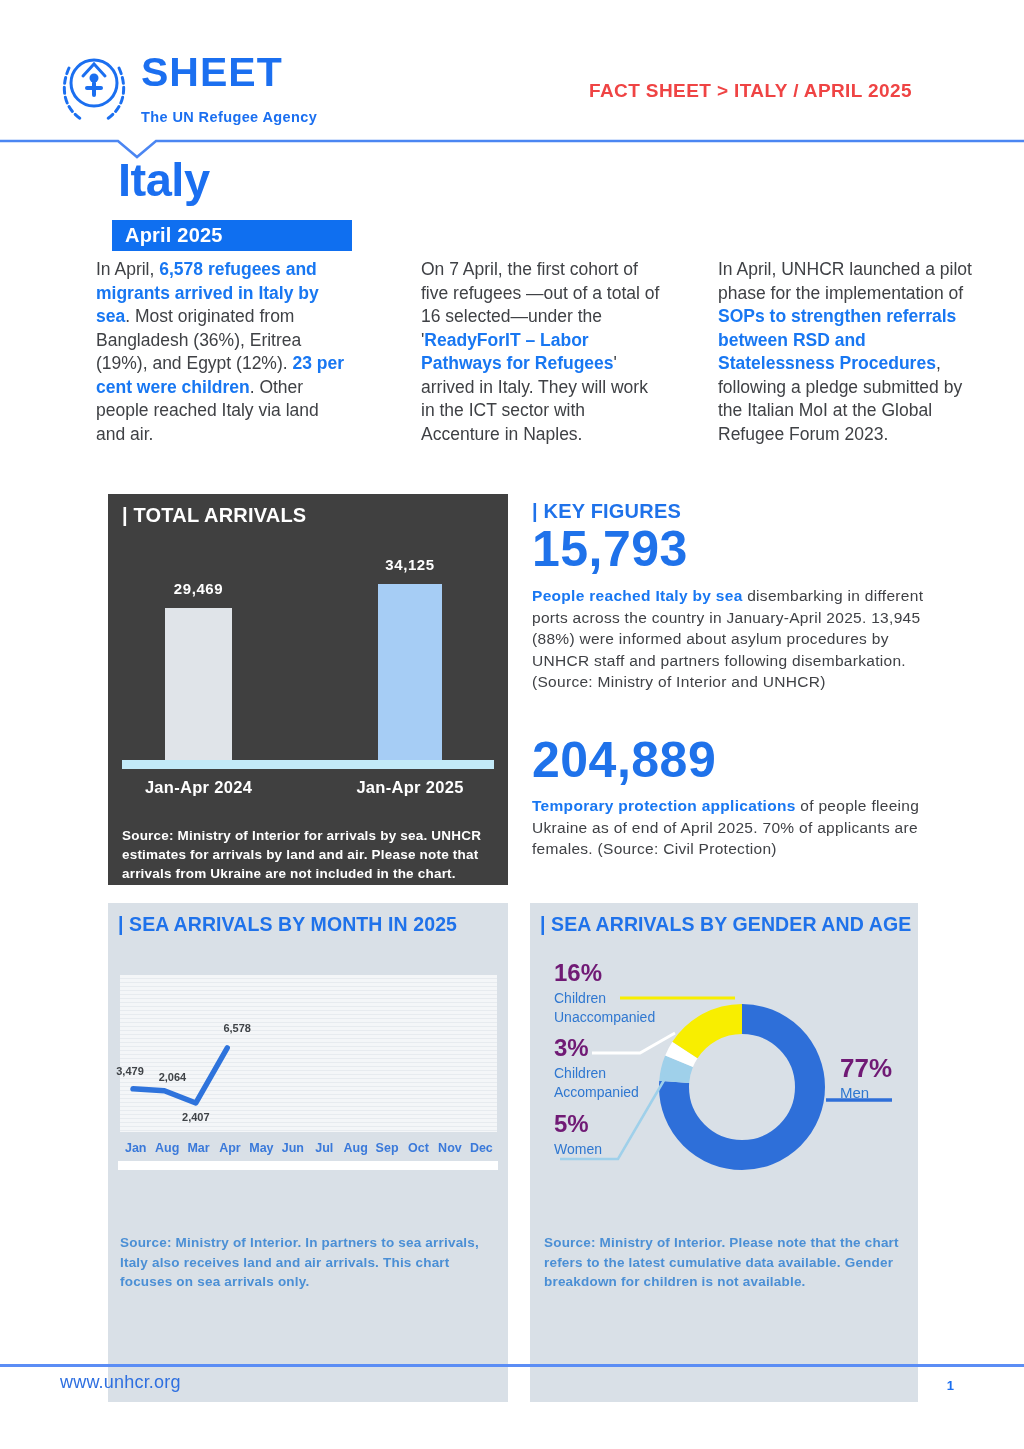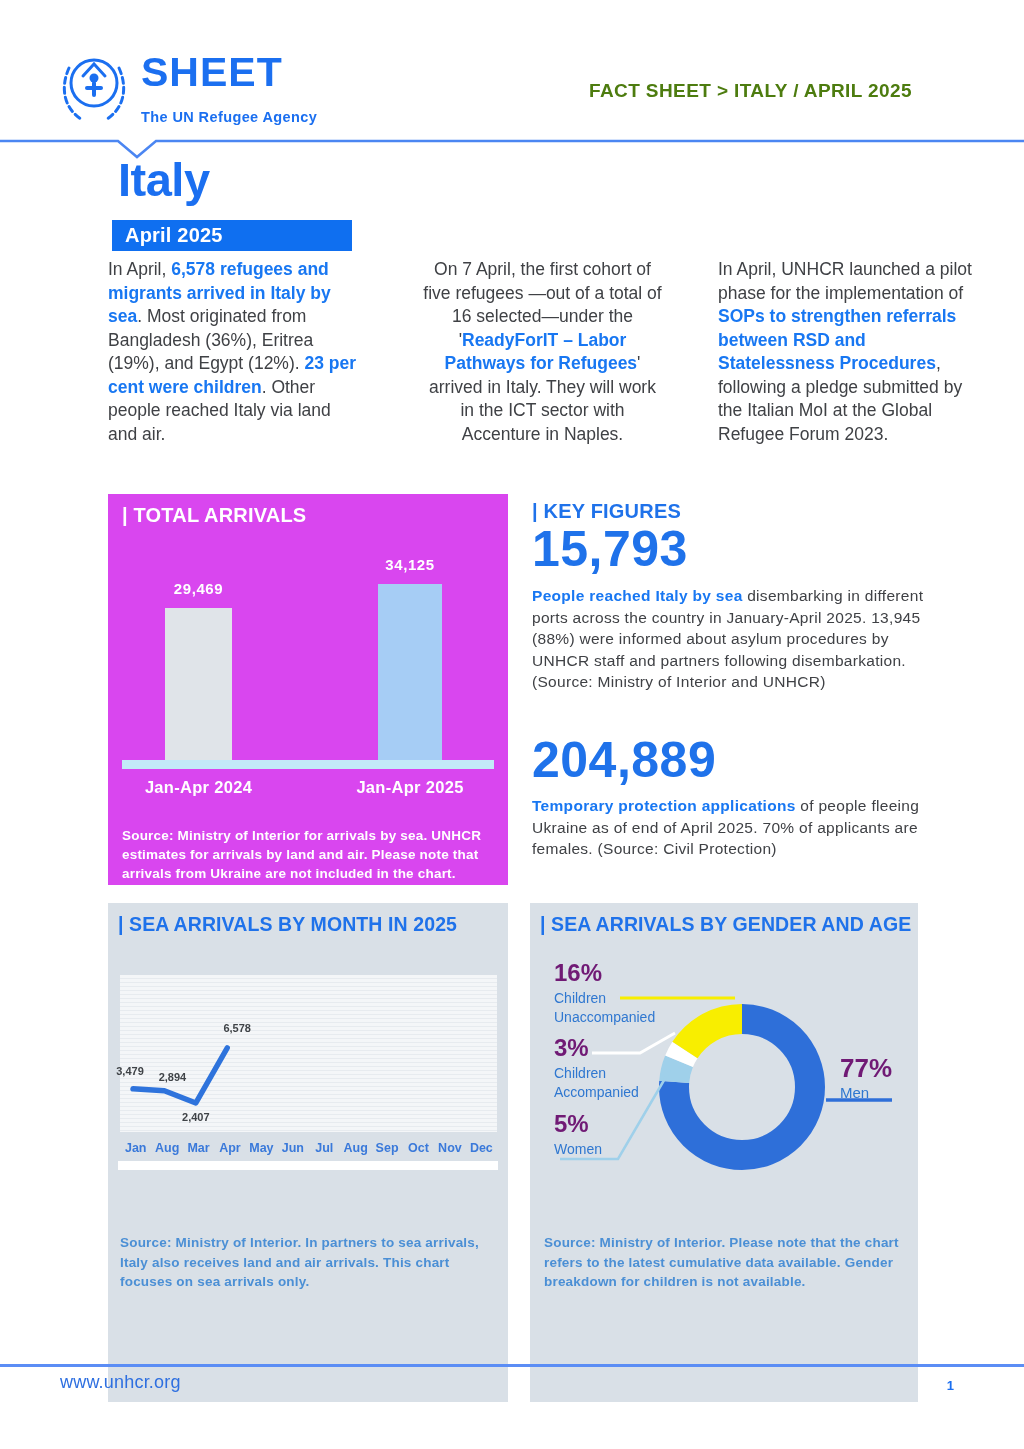--- a/index.html
+++ b/index.html
@@ -4,36 +4,36 @@
 <style>
   * { margin:0; padding:0; box-sizing:border-box; }
   body { background:#fff; font-family:"Liberation Sans", sans-serif; }
   .page { position:relative; width:1024px; height:1449px; background:#ffffff; overflow:hidden; margin:0 auto; }
 
   
   .logo-wrap { position:absolute; left:57px; top:50px; display:flex; align-items:flex-start; }
   .logo-text { margin-left:10px; }
   .logo-brand { font-size:41px; font-weight:800; color:#1b6ff0; letter-spacing:1px; line-height:44px; }
   .logo-tagline { font-size:14.5px; font-weight:700; color:#1b6ff0; letter-spacing:.4px; margin-top:15px; }
-  .fact-label { position:absolute; top:80px; right:112px; font-size:19px; font-weight:600; color:#4d7c0f; letter-spacing:.4px; }
+  .fact-label { position:absolute; top:80px; right:112px; font-size:19px; font-weight:600; color:#ef4444; letter-spacing:.4px; }
   .header-rule { position:absolute; left:0; top:138px; width:1024px; height:24px; }
 
   
   .country-title { position:absolute; left:118px; top:152px; font-size:47px; font-weight:800; color:#1b6ff0; letter-spacing:-.5px; }
   .period-banner { position:absolute; left:112px; top:220px; width:240px; height:31px; background:#0f6ff0; color:#fff; font-size:20px; font-weight:700; line-height:31px; padding-left:13px; letter-spacing:.2px; }
 
   
   .intro-col { position:absolute; top:258px; font-size:17.5px; line-height:23.5px; color:#3f4145; }
   .intro-col .hl { color:#1877f2; font-weight:700; }
-  #col1 { left:108px; width:252px; }
-  #col2 { left:421px; width:243px;text-align:center; }
+  #col1 { left:96px; width:252px; }
+  #col2 { left:421px; width:243px; }
   #col3 { left:718px; width:254px; }
 
   
-  .blue-box { position:absolute; left:108px; top:494px; width:400px; height:391px; background:#d946ef; }
+  .blue-box { position:absolute; left:108px; top:494px; width:400px; height:391px; background:#404040; }
   .blue-box-title { position:absolute; left:14px; top:10px; font-size:20px; font-weight:700; color:#fff; letter-spacing:.2px; }
   .bar { position:absolute; bottom:125px; }
   .bar-value { position:absolute; color:#fff; font-size:15px; font-weight:600; letter-spacing:.6px; width:90px; text-align:center; }
   .baseline-strip { position:absolute; left:14px; bottom:116px; width:372px; height:9px; background:#c3eaf8; }
   .bar-cat { position:absolute; top:284px; color:#fff; font-size:16.5px; font-weight:700; width:160px; text-align:center; letter-spacing:.3px; }
   .box-source { position:absolute; left:14px; top:332px; width:374px; color:#fff; font-size:13.5px; font-weight:600; line-height:19px; letter-spacing:.2px; }
 
   
   .key-figures { position:absolute; left:532px; top:494px; width:392px; }
   .kf-title { position:absolute; left:0; top:6px; font-size:20px; font-weight:700; color:#1f72ea; letter-spacing:.2px; }
@@ -129,21 +129,21 @@
   </div>
 
   <div class="light-box" id="month-box">
     <div class="light-box-title">| SEA ARRIVALS BY MONTH IN 2025</div>
     <div class="plot-area">
       <svg id="line-svg" width="377" height="157" viewBox="0 0 377 157">
           <polyline points="13.0,113.8 44.4,115.8 75.8,128.0 107.2,73.0" fill="none" stroke="#2e73dc" stroke-width="5.5" stroke-linecap="round" stroke-linejoin="round"></polyline>
         </svg>
       <div id="line-labels">
           <div class="pt-label" style="left: 10px; top: 96px;">3,479</div>
-          <div class="pt-label" style="left: 52.4px; top: 101.823px;">2,894</div>
+          <div class="pt-label" style="left: 52.4px; top: 101.823px;">2,064</div>
           <div class="pt-label" style="left: 75.8px; top: 141.975px;">2,407</div>
           <div class="pt-label" style="left: 117.2px; top: 53px;">6,578</div>
         </div>
     </div>
     <div class="months-row" id="months-row">
         <span>Jan</span>
         <span>Aug</span>
         <span>Mar</span>
         <span>Apr</span>
         <span>May</span>

